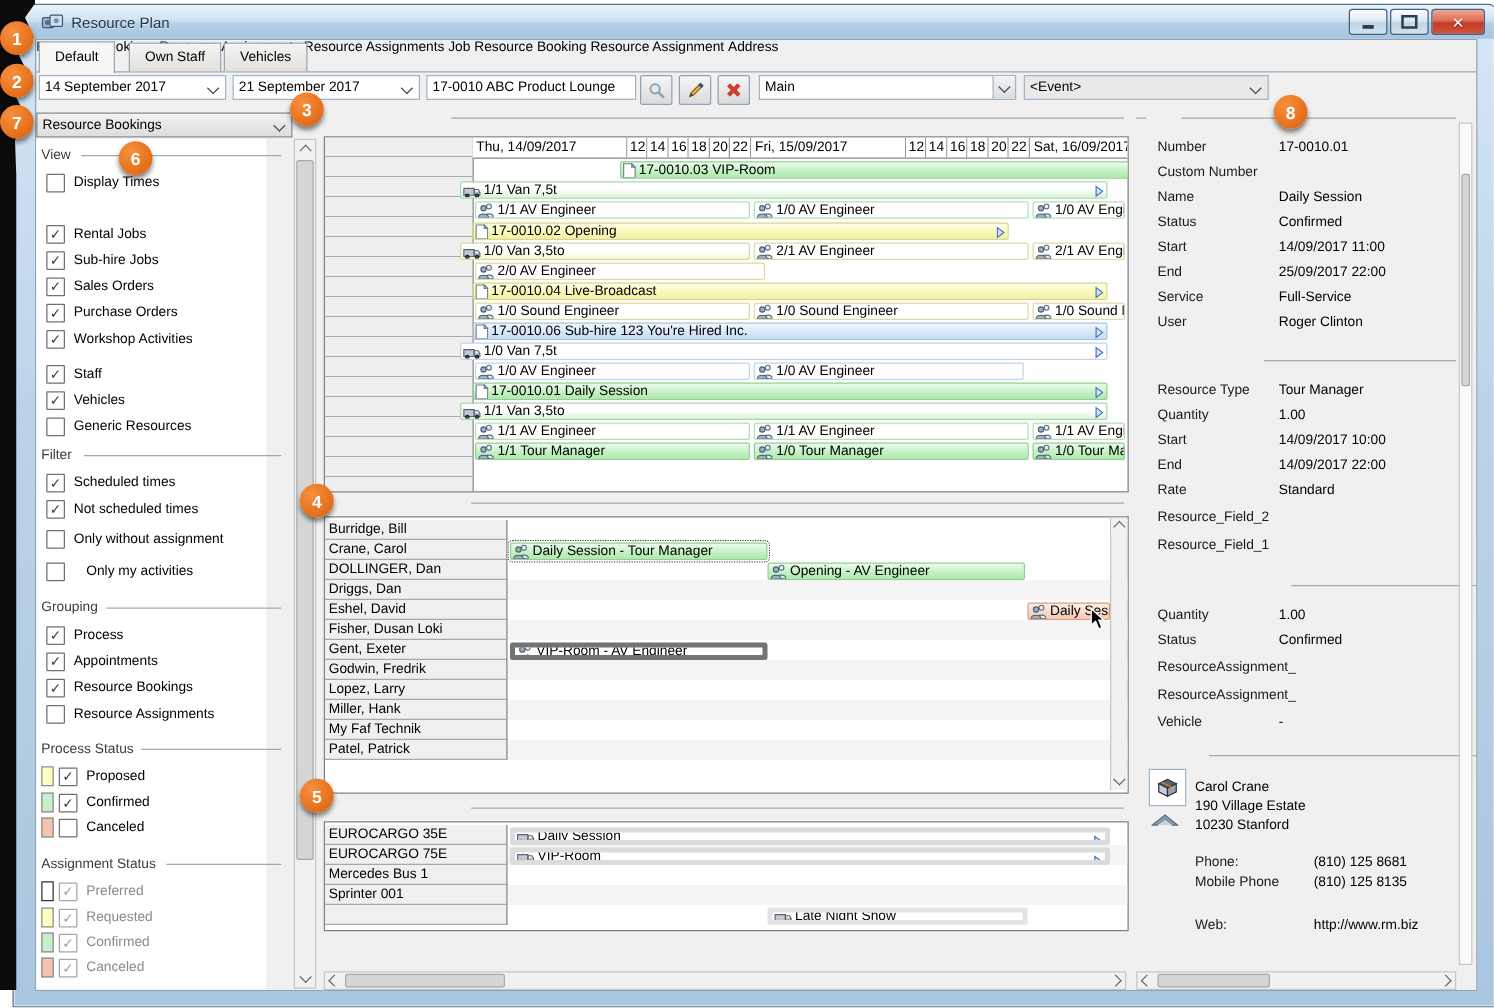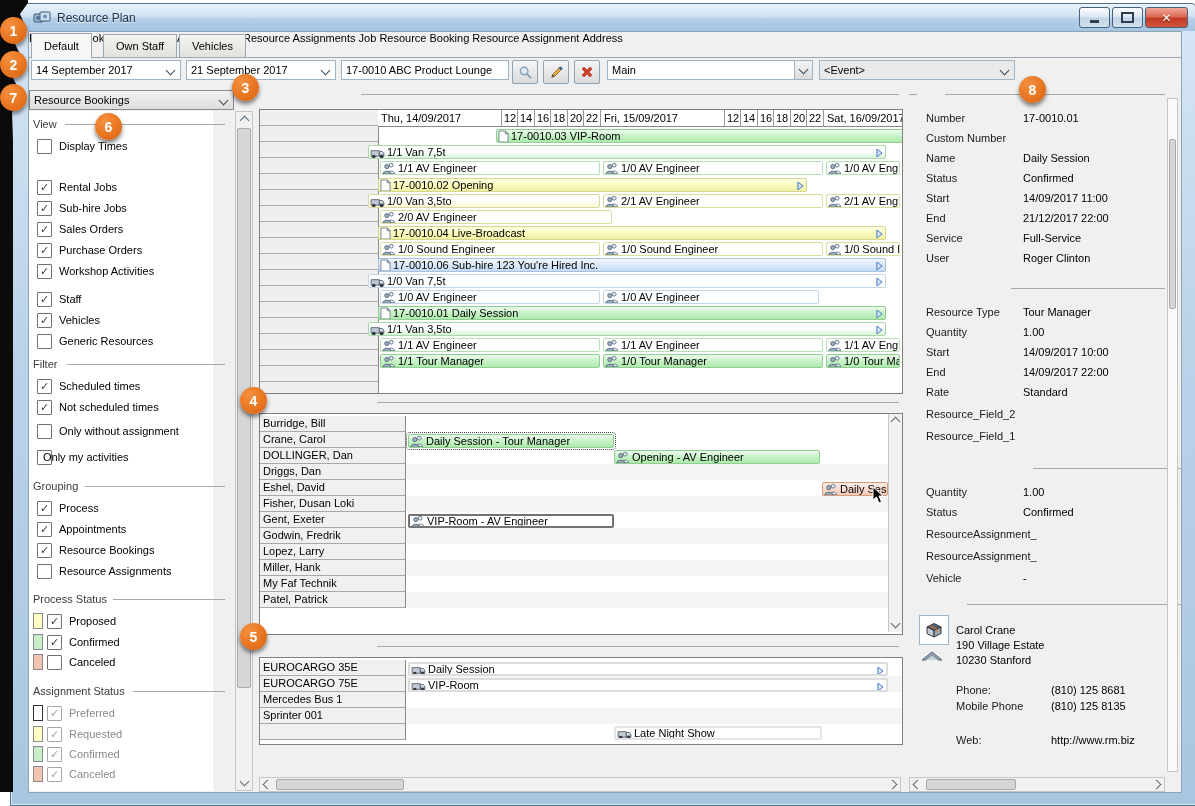--- a/index.html
+++ b/index.html
@@ -67,21 +67,21 @@
   .bar .ic{flex:0 0 auto;margin-right:2px;}
   .b-green{background:linear-gradient(180deg,#eefbee 0%,#c4f1c4 55%,#aeeaae 100%);border:1px solid #8fcf8f;}
   .b-greenlight{background:linear-gradient(180deg,#ffffff 0%,#ffffff 45%,#d9f5d9 100%);border:1px solid #a9d8a9;}
   .b-wgreen{background:#fff;border:1px solid #b5e0b5;}
   .b-yellow{background:linear-gradient(180deg,#ffffe4 0%,#f8f8b8 60%,#f1f1a2 100%);border:1px solid #d6d68e;}
   .b-ylight{background:linear-gradient(180deg,#ffffff 0%,#ffffff 45%,#f8f8d2 100%);border:1px solid #d8d8a0;}
   .b-wyellow{background:#fff;border:1px solid #ddddA0;}
   .b-blue{background:linear-gradient(180deg,#f1f7fd 0%,#d6e6f8 60%,#c6dcf4 100%);border:1px solid #a5c2e0;}
   .b-wblue{background:#fff;border:1px solid #c2d6e8;}
   .b-pink{background:linear-gradient(180deg,#fdeee6 0%,#f6c9b6 100%);border:1px solid #d89b7c;}
-  .b-white{background:#fff;border:2px solid #737373;}
+  .b-white{background:#fff;border:4px solid #737373;}
   .bar.sel{outline:1px dotted #444;outline-offset:1px;}
   .endarr{position:absolute;top:2px;}
   .namecell{height:16px;background:#f0f0f0;border-bottom:1px solid #a8a8a8;border-right:1px solid #888;
       box-sizing:border-box;padding:1px 0 0 3px;white-space:nowrap;overflow:hidden;}
   
   .sb{position:absolute;background:#f1f1f1;border:1px solid #c6c6c6;box-sizing:border-box;}
   .sb-arr{position:absolute;display:flex;align-items:center;justify-content:center;background:#f1f1f1;}
   .sb-arr .chev{border-color:#5a6a78;}
   .sb-thumb{position:absolute;background:#d6d6d6;border:1px solid #a9a9a9;border-radius:2px;box-sizing:border-box;}
   
@@ -257,21 +257,21 @@
 
       <span class="group-title" style="left:4px;top:247px;">Filter</span>
       <span class="hline" style="left:38px;top:253px;width:158px;"></span>
       <span class="cb checked" style="left:8px;top:268px;"></span>
         <span class="cb-label" style="left:30px;top:269px;">Scheduled times</span>
       <span class="cb checked" style="left:8px;top:289px;"></span>
         <span class="cb-label" style="left:30px;top:290px;">Not scheduled times</span>
       <span class="cb" style="left:8px;top:313px;"></span>
         <span class="cb-label" style="left:30px;top:314px;">Only without assignment</span>
       <span class="cb" style="left:8px;top:339px;"></span>
-        <span class="cb-label" style="left:14px;top:340px;text-align:right;">Only my activities</span>
+        <span class="cb-label" style="left:40px;top:340px;text-align:right;">Only my activities</span>
 
       <span class="group-title" style="left:4px;top:369px;">Grouping</span>
       <span class="hline" style="left:56px;top:375px;width:140px;"></span>
       <span class="cb checked" style="left:8px;top:390px;"></span>
         <span class="cb-label" style="left:30px;top:391px;">Process</span>
       <span class="cb checked" style="left:8px;top:411px;"></span>
         <span class="cb-label" style="left:30px;top:412px;">Appointments</span>
       <span class="cb checked" style="left:8px;top:432px;"></span>
         <span class="cb-label" style="left:30px;top:433px;">Resource Bookings</span>
       <span class="cb" style="left:8px;top:453px;"></span>
@@ -692,21 +692,21 @@
     
     
     <span class="hline" style="left:880px;top:62px;width:8px;"></span>
     <span class="gtitle" style="left:892px;top:56px;">Job</span>
     <span class="hline" style="left:916px;top:62px;width:220px;"></span>
     <span class="dlabel" style="left:897px;top:80px;">Number</span><span class="dvalue" style="left:994px;top:80px;">17-0010.01</span>
     <span class="dlabel" style="left:897px;top:100px;">Custom Number</span><span class="dvalue" style="left:994px;top:100px;"></span>
     <span class="dlabel" style="left:897px;top:120px;">Name</span><span class="dvalue" style="left:994px;top:120px;">Daily Session</span>
     <span class="dlabel" style="left:897px;top:140px;">Status</span><span class="dvalue" style="left:994px;top:140px;">Confirmed</span>
     <span class="dlabel" style="left:897px;top:160px;">Start</span><span class="dvalue" style="left:994px;top:160px;">14/09/2017 11:00</span>
-    <span class="dlabel" style="left:897px;top:180px;">End</span><span class="dvalue" style="left:994px;top:180px;">21/12/2017 22:00</span>
+    <span class="dlabel" style="left:897px;top:180px;">End</span><span class="dvalue" style="left:994px;top:180px;">25/09/2017 22:00</span>
     <span class="dlabel" style="left:897px;top:200px;">Service</span><span class="dvalue" style="left:994px;top:200px;">Full-Service</span>
     <span class="dlabel" style="left:897px;top:220px;">User</span><span class="dvalue" style="left:994px;top:220px;">Roger Clinton</span>
     
     <span class="gtitle" style="left:892px;top:250px;">Resource Booking</span>
     <span class="hline" style="left:982px;top:256px;width:154px;"></span>
     <span class="dlabel" style="left:897px;top:274px;">Resource Type</span><span class="dvalue" style="left:994px;top:274px;">Tour Manager</span>
     <span class="dlabel" style="left:897px;top:294px;">Quantity</span><span class="dvalue" style="left:994px;top:294px;">1.00</span>
     <span class="dlabel" style="left:897px;top:314px;">Start</span><span class="dvalue" style="left:994px;top:314px;">14/09/2017 10:00</span>
     <span class="dlabel" style="left:897px;top:334px;">End</span><span class="dvalue" style="left:994px;top:334px;">14/09/2017 22:00</span>
     <span class="dlabel" style="left:897px;top:354px;">Rate</span><span class="dvalue" style="left:994px;top:354px;">Standard</span>

